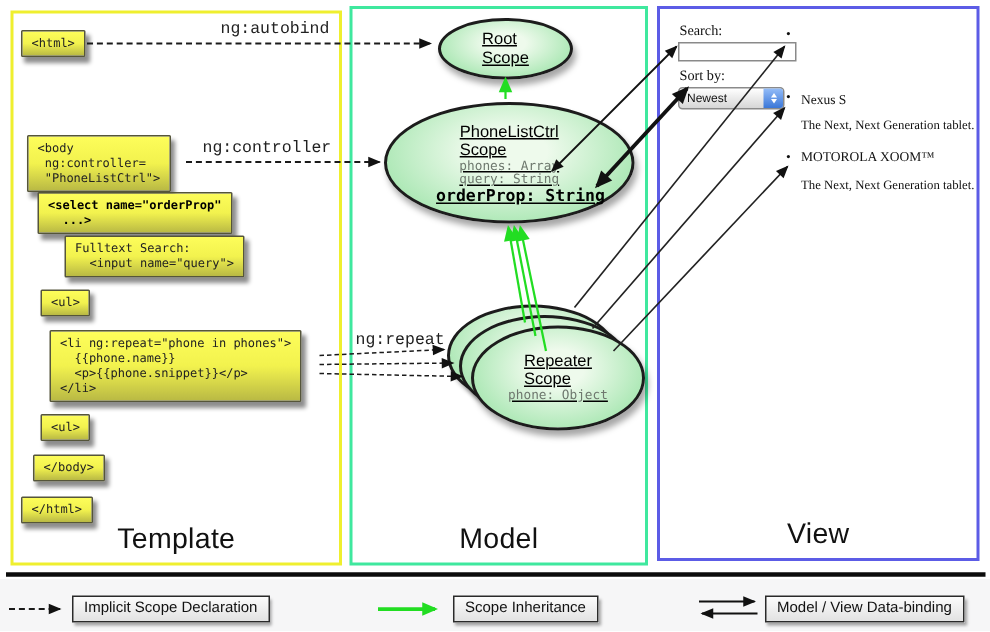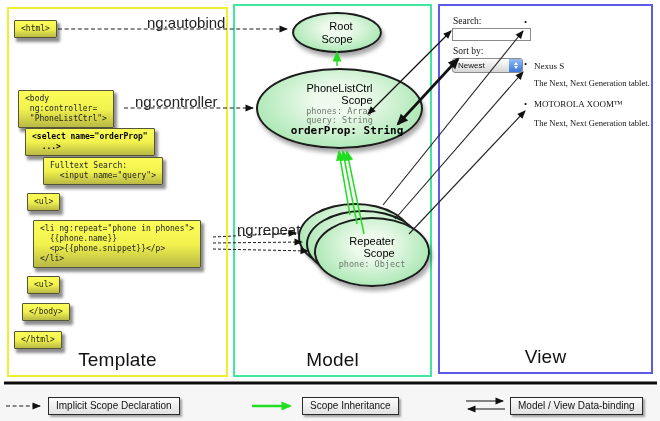--- a/index.html
+++ b/index.html
@@ -10,28 +10,28 @@
   .panel-label { position:absolute; bottom:4px; left:0; width:100%; text-align:center;
                  font-size:19px; color:#111; letter-spacing:.2px; }
 
   .ybox { position:absolute; font-family:"DejaVu Sans Mono","Liberation Mono",monospace;
           font-size:8px; line-height:10px; color:#222; white-space:pre;
           padding:3px 6px; border:1px solid #55553a; border-radius:1px;
           background:linear-gradient(180deg,#fdfd5a 0%,#f2f24e 50%,#b9b944 100%);
           box-shadow:2.5px 3.5px 3px rgba(0,0,0,0.45); }
   .ybox.bold { font-weight:bold; color:#000; }
 
-  .nglabel { position:absolute; font-family:Liberation Sans, sans-serif;
-             font-size:15px; color:#222; }
+  .nglabel { position:absolute; font-family:Liberation Mono, monospace;
+             font-size:11px; color:#222; }
 
   .scope { position:absolute; border:2px solid #1c1c1c; border-radius:50%;
            background:radial-gradient(ellipse at 50% 40%, #eefaec 22%, #a6e6b0 80%, #8adc9a 100%);
            box-shadow:2px 4px 4px rgba(0,0,0,0.35);
            display:flex; flex-direction:column; justify-content:center; align-items:center;
-           text-align:right; }
+           text-align:left;text-decoration:underline; }
   .scope.ghost { box-shadow:2px 3px 3px rgba(0,0,0,0.3); }
   .scope-title { font-size:11px; line-height:12.5px; color:#000; white-space:pre; }
   .scope-prop { font-family:"DejaVu Sans Mono","Liberation Mono",monospace;
                 font-size:8.5px; line-height:9.5px; color:#6e786e; }
   .scope-prop.bold { font-weight:bold; color:#000; font-size:11px;margin-left:15px; }
 
   .v-label { position:absolute; font-family:"Liberation Serif",serif; font-size:9.5px; color:#111; }
   .v-input { position:absolute; width:73px; height:11px; border:1px solid #8a8a8a;
              background:#fff; font-size:9px; padding:0 2px; }
   .v-select { position:absolute; width:64px; height:13px; border:1px solid #8a8a8a;

